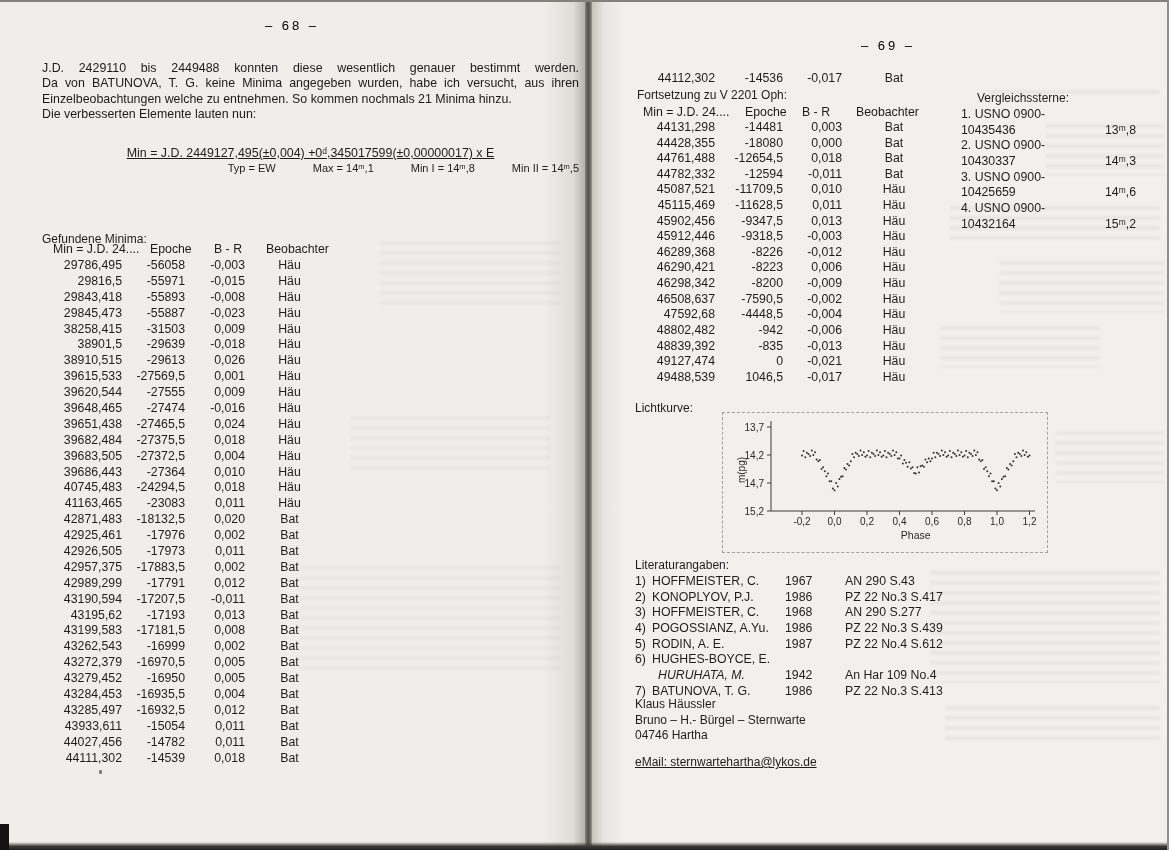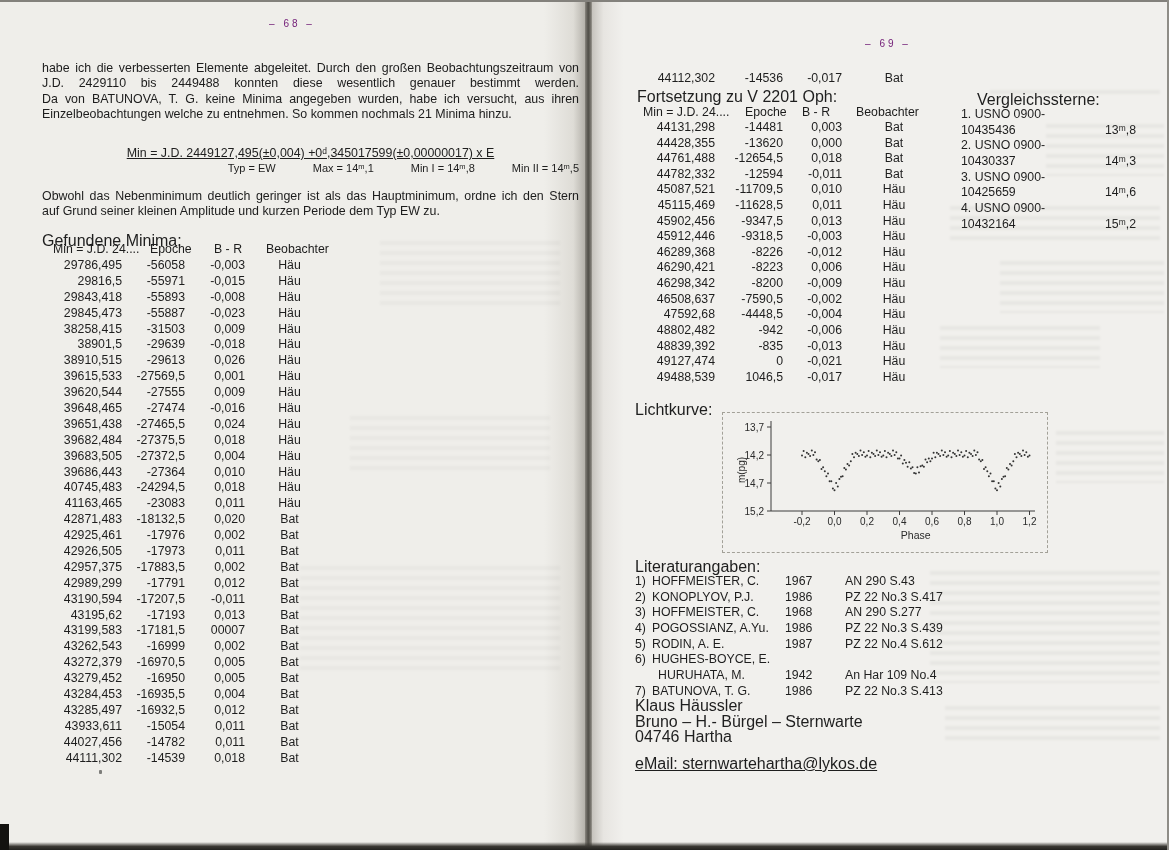--- a/index.html
+++ b/index.html
@@ -10,22 +10,22 @@
   .page-right{left:592px;width:577px;background:linear-gradient(to right,#c6c3bd 0%,#e7e5e1 2%,#f1f0ed 5.5%,#f1f0ed 100%);}
   .fold{position:absolute;left:585px;top:0;width:7px;height:850px;
         background:linear-gradient(to right,#8a8780,#4f4d47 45%,#6e6b64 75%,#9b9891);}
   .edge-top{position:absolute;left:0;top:0;width:1169px;height:2px;background:#83817c;}
   .edge-bottom{position:absolute;left:0;bottom:0;width:1169px;height:8px;
         background:linear-gradient(to bottom,rgba(60,58,54,0),#3a3833 55%,#23221f);}
   .edge-right{position:absolute;right:0;top:0;width:2px;height:850px;background:#8f8d87;}
   .corner-mark{position:absolute;left:0;bottom:0;width:9px;height:26px;background:#131210;}
   .speck{position:absolute;width:3px;height:4px;background:#4d4d4a;border-radius:1px;opacity:.7;}
 
-  .t{position:absolute;white-space:nowrap;font-size:16px;}
-  .pgnum{letter-spacing:3px;font-size:10px;color:#701a75;}
+  .t{position:absolute;white-space:nowrap;font-size:12px;}
+  .pgnum{letter-spacing:3px;font-size:13px;color:#000000;}
 
   .para{position:absolute;width:537px;font-size:12.4px;color:#1c1c1c;}
   .line{height:15.45px;line-height:15.45px;white-space:normal;}
   .line.just{text-align:justify;text-align-last:justify;}
 
   .formula{position:absolute;left:42px;width:537px;text-align:center;font-size:12.4px;}
   .typeline{position:absolute;left:42px;width:537px;display:flex;justify-content:flex-end;gap:37px;font-size:11px;}
 
   .th{position:absolute;font-size:12.3px;white-space:nowrap;color:#1c1c1c;}
 
@@ -46,57 +46,53 @@
   .stars{position:absolute;left:961px;top:107px;width:200px;font-size:12.3px;}
   .star{height:31.4px;}
   .star .s1{height:15.7px;line-height:15.7px;}
   .star .s2{position:relative;height:15.7px;line-height:15.7px;}
   .star .mag{position:absolute;left:144px;top:0;}
 
   .figure{position:absolute;left:722px;top:412px;width:326px;height:141px;border:1px dashed #a3a198;box-sizing:border-box;}
 
   .refs{position:absolute;left:635px;top:574px;font-size:12.3px;}
   .refrow{display:grid;grid-template-columns:17px 133px 60px auto;height:15.7px;line-height:15.7px;white-space:nowrap;}
-  .refrow .name.ind{padding-left:6px;}
+  .refrow .name.ind{padding-left:6px;font-style:italic;}
 
   .ghost{position:absolute;opacity:.07;filter:blur(1px);pointer-events:none;
          background:repeating-linear-gradient(to bottom,transparent 0 6px,#6b6b66 6px 10px);}
   .ghost.lite{opacity:.05;}
 </style>
 </head>
 <body>
 
 <div class="scan">
 
   <div class="page page-left"></div>
   <div class="page page-right"></div>
   <div class="fold"></div>
 
   <div class="t pgnum" style="left:232px;top:18px;width:120px;text-align:center;">– 68 –</div>
 
   <div class="para" style="left:42px;top:61px;" id="intro-para">
-      <div class="line just">habe ich die verbesserten Elemente abgeleitet. Durch den großen Beobachtungszeitraum von</div>
       <div class="line just">J.D. 2429110 bis 2449488 konnten diese wesentlich genauer bestimmt werden.</div>
       <div class="line just">Da von BATUNOVA, T. G. keine Minima angegeben wurden, habe ich versucht, aus ihren</div>
       <div class="line">Einzelbeobachtungen welche zu entnehmen. So kommen nochmals 21 Minima hinzu.</div>
+      <div class="line">Die verbesserten Elemente lauten nun:</div>
     </div>
 
   <div class="formula" style="top:146px;text-decoration:underline;">Min = J.D. 2449127,495(±0,004) +0ᵈ,345017599(±0,00000017) x E</div>
 
   <div class="typeline" style="top:162px;">
     <span>Typ = EW</span>
     <span>Max = 14ᵐ,1</span>
     <span>Min I = 14ᵐ,8</span>
     <span>Min II = 14ᵐ,5</span>
   </div>
 
-  <div class="para" style="left:42px;top:189px;" id="para2">
-      <div class="line just">Obwohl das Nebenminimum deutlich geringer ist als das Hauptminimum, ordne ich den Stern</div>
-      <div class="line">auf Grund seiner kleinen Amplitude und kurzen Periode dem Typ EW zu.</div>
-    </div>
 
   <div class="t" style="left:42px;top:232px;">Gefundene Minima:</div>
 
   <span class="th" style="left:53px;top:242px;">Min = J.D. 24....</span>
   <span class="th" style="left:150px;top:242px;">Epoche</span>
   <span class="th" style="left:214px;top:242px;">B - R</span>
   <span class="th" style="left:266px;top:242px;">Beobachter</span>
 
   <div class="tbl lt" style="left:50px;top:258px;" id="left-rows">
       <div class="trow">
@@ -233,21 +229,21 @@
       </div>
       <div class="trow">
         <span class="cell c0">43195,62</span>
         <span class="cell c1">-17193</span>
         <span class="cell c2">0,013</span>
         <span class="cell c3">Bat</span>
       </div>
       <div class="trow">
         <span class="cell c0">43199,583</span>
         <span class="cell c1">-17181,5</span>
-        <span class="cell c2">00007</span>
+        <span class="cell c2">0,008</span>
         <span class="cell c3">Bat</span>
       </div>
       <div class="trow">
         <span class="cell c0">43262,543</span>
         <span class="cell c1">-16999</span>
         <span class="cell c2">0,002</span>
         <span class="cell c3">Bat</span>
       </div>
       <div class="trow">
         <span class="cell c0">43272,379</span>
@@ -313,21 +309,21 @@
 
   <div class="tbl rt" style="left:642px;top:120px;" id="right-rows">
       <div class="trow">
         <span class="cell c0">44131,298</span>
         <span class="cell c1">-14481</span>
         <span class="cell c2">0,003</span>
         <span class="cell c3">Bat</span>
       </div>
       <div class="trow">
         <span class="cell c0">44428,355</span>
-        <span class="cell c1">-13620</span>
+        <span class="cell c1">-18080</span>
         <span class="cell c2">0,000</span>
         <span class="cell c3">Bat</span>
       </div>
       <div class="trow">
         <span class="cell c0">44761,488</span>
         <span class="cell c1">-12654,5</span>
         <span class="cell c2">0,018</span>
         <span class="cell c3">Bat</span>
       </div>
       <div class="trow">

